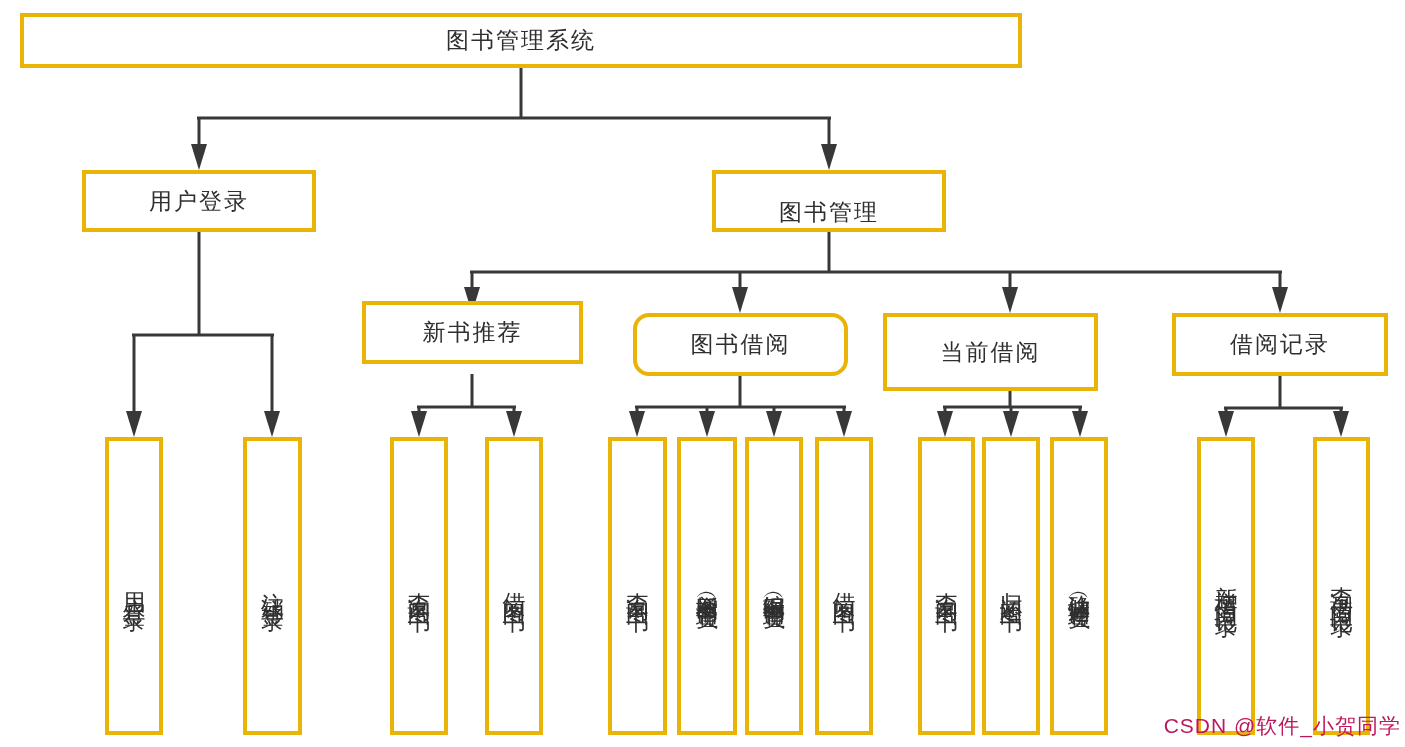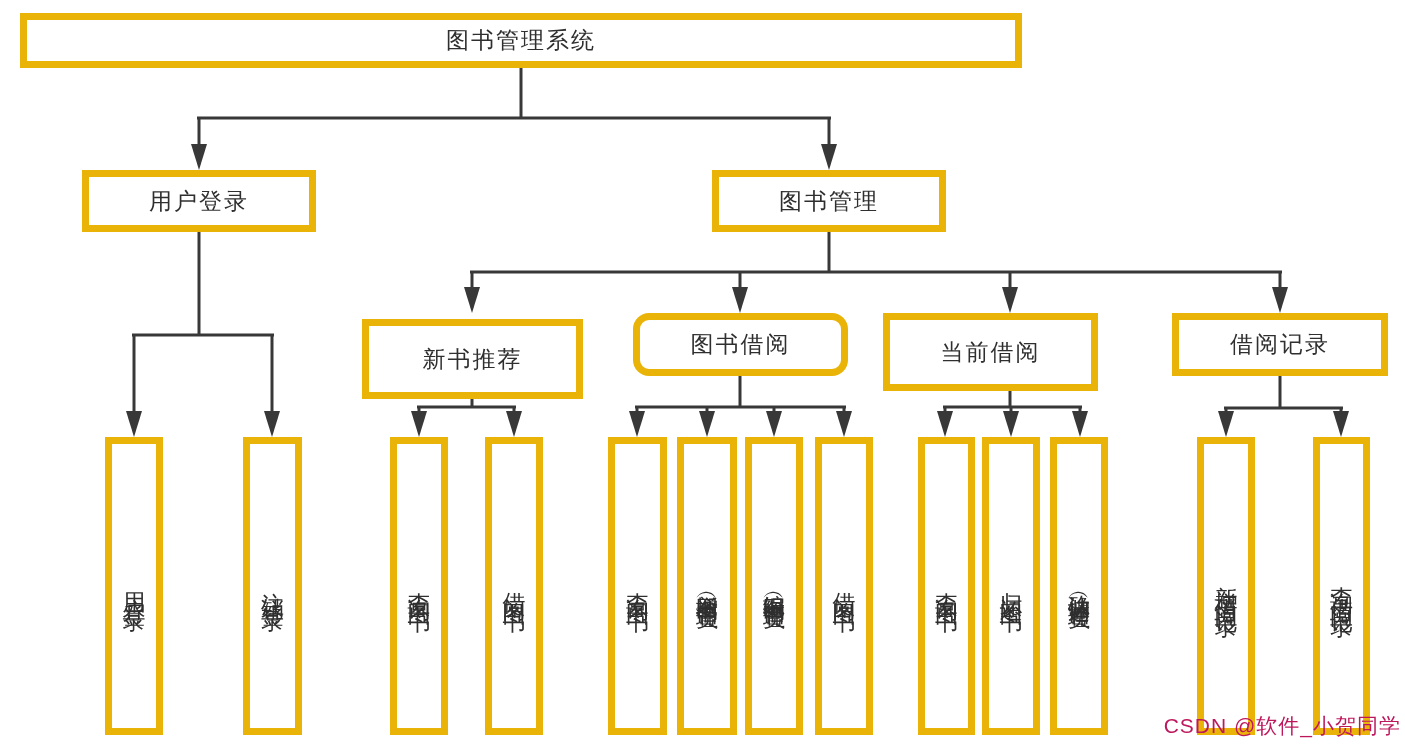--- a/index.html
+++ b/index.html
@@ -9,21 +9,21 @@
     height: 747px;
     background: #ffffff;
     font-family: "Liberation Sans", "DejaVu Sans", sans-serif;
     color: #2f2f2f;
     overflow: hidden;
   }
   .connectors { position: absolute; left: 0; top: 0; }
   .node {
     position: absolute;
     box-sizing: border-box;
-    border: 7px solid #eab308;
+    border: 4px solid #eab308;
     background: #ffffff;
     display: flex;
     align-items: center;
     justify-content: center;
     font-size: 23px;
     text-align: center;
   }
   .node.h span { letter-spacing: 2px; white-space: nowrap; }
   .node.v span {
     writing-mode: vertical-rl;
@@ -113,25 +113,25 @@
     </g>
   </svg>
 
   <div class="node h" style="left:20px; top:13px; width:1002px; height:55px;">
     <span>图书管理系统</span>
   </div>
 
   <div class="node h" style="left:82px; top:170px; width:234px; height:62px;">
     <span>用户登录</span>
   </div>
-  <div class="node h" style="left:712px; top:170px; width:234px; height:62px;">
+  <div class="node h" style="left:712px; top:170px; width:234px; height:62px;align-items:flex-end;">
     <span>图书管理</span>
   </div>
 
-  <div class="node h" style="left:362px; top:319px; width:221px; height:80px;">
+  <div class="node h" style="left:362px; top:301px; width:221px; height:63px;">
     <span>新书推荐</span>
   </div>
   <div class="node h" style="left:633px; top:313px; width:215px; height:63px;border-radius:16px;">
     <span>图书借阅</span>
   </div>
   <div class="node h" style="left:883px; top:313px; width:215px; height:78px;font-family:Liberation Serif, serif;">
     <span>当前借阅</span>
   </div>
   <div class="node h" style="left:1172px; top:313px; width:216px; height:63px;">
     <span>借阅记录</span>

